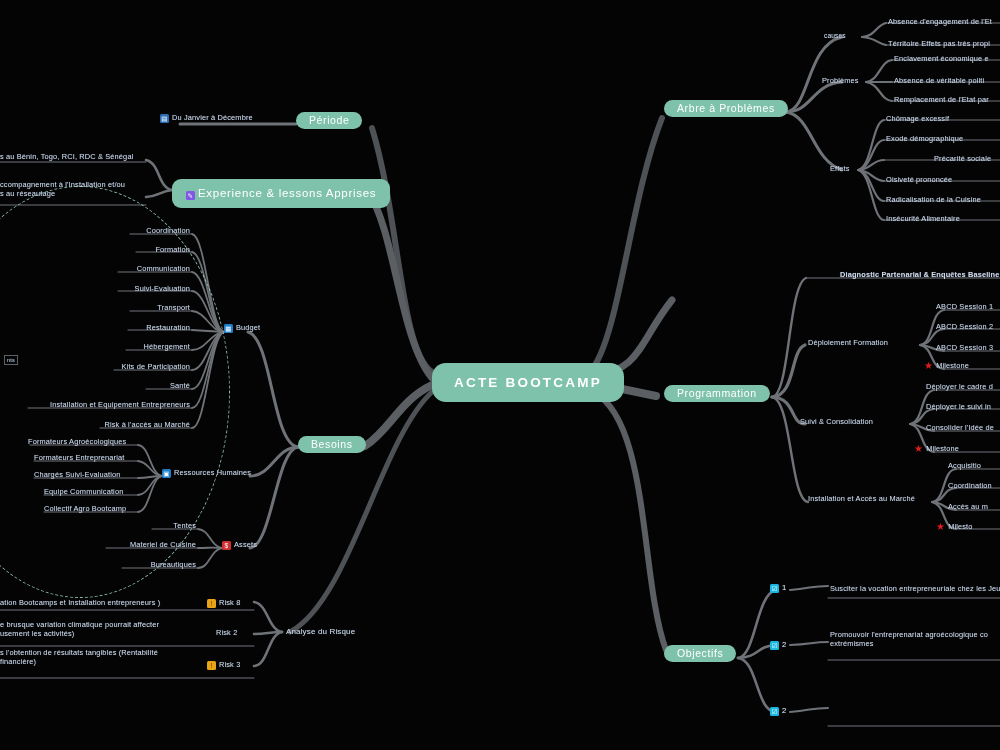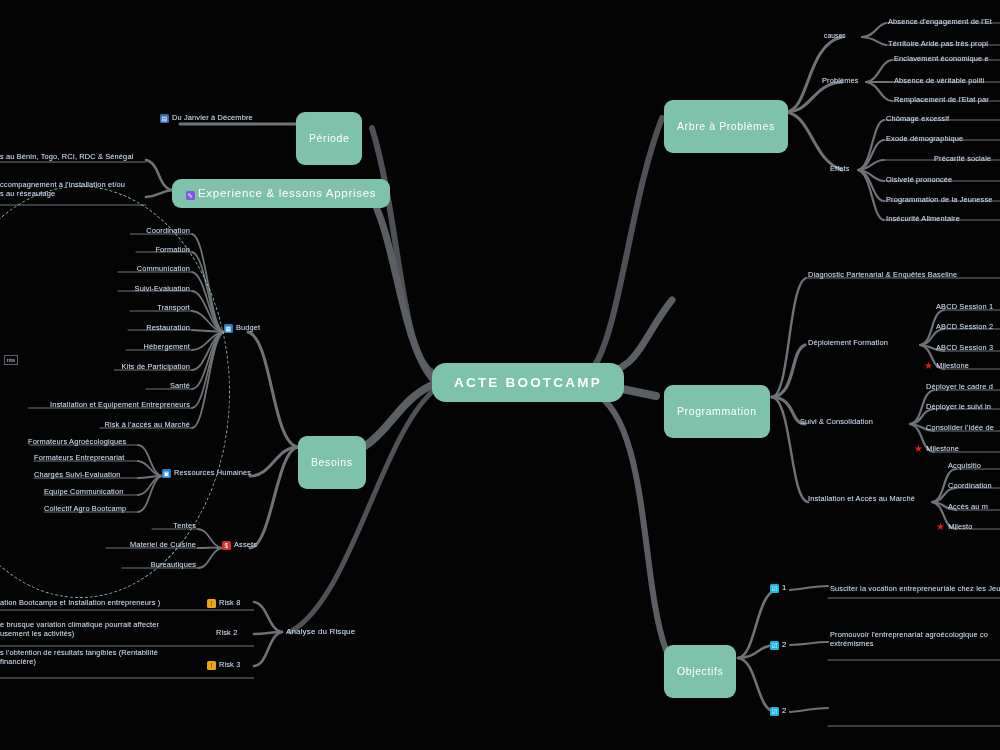--- a/index.html
+++ b/index.html
@@ -44,21 +44,21 @@
     text-align: center;
     text-shadow: none;
   }
   
   .cap {
     background: #7fc2ab;
     color: #ffffff;
     border-radius: 9px;
     font-size: 10.5px;
     letter-spacing: .6px;
-    padding: 20px 13px;
+    padding: 2px 13px;
     text-align: center;
     text-shadow: none;
     white-space: nowrap;
   }
   .cap.big { font-size: 11.5px; letter-spacing: .7px; padding: 7px 14px; }
   
   .ic {
     display: inline-block;
     vertical-align: -1px;
     width: 9px; height: 9px;
@@ -336,38 +336,38 @@
   <div class="node wrap" style="left:0px; top:648px; width:200px; white-space:pre-line;">s l'obtention de résultats tangibles (Rentabilité
 financière)</div>
   <div class="node" style="left:207px; top:660px;">
     <span class="ic ic-risk">!</span><span>Risk 3</span>
   </div>
 
   <div class="node cap" style="left:664px; top:100px;">Arbre à Problèmes</div>
 
   <div class="node" style="left:824px; top:32px; font-size:6.6px;">causes</div>
   <div class="node" style="left:888px; top:17px;">Absence d'engagement de l'Et</div>
-  <div class="node" style="left:888px; top:39px;">Térritoire Aride pas très propi</div>
+  <div class="node" style="left:888px; top:39px;">Térritoire Effets pas très propi</div>
 
   <div class="node" style="left:822px; top:76px;">Problèmes</div>
   <div class="node" style="left:894px; top:54px;">Enclavement économique e</div>
   <div class="node" style="left:894px; top:76px;">Absence de véritable politi</div>
   <div class="node" style="left:894px; top:95px;">Remplacement de l'Etat par</div>
 
   <div class="node" style="left:830px; top:164px;">Effets</div>
   <div class="node" style="left:886px; top:114px;">Chômage excessif</div>
   <div class="node" style="left:886px; top:134px;">Exode démographique</div>
   <div class="node" style="left:886px; top:154px;padding-left:48px;">Précarité sociale</div>
   <div class="node" style="left:886px; top:175px;">Oisiveté prononcée</div>
-  <div class="node" style="left:886px; top:195px;">Programmation de la Jeunesse</div>
+  <div class="node" style="left:886px; top:195px;">Radicalisation de la Cuisine</div>
   <div class="node" style="left:886px; top:214px;">Insécurité Alimentaire</div>
 
   <div class="node cap" style="left:664px; top:385px;">Programmation</div>
 
-  <div class="node" style="left:808px; top:270px;">Diagnostic Partenarial &amp; Enquêtes Baseline</div>
+  <div class="node" style="left:840px; top:270px;font-weight:bold;">Diagnostic Partenarial &amp; Enquêtes Baseline</div>
 
   <div class="node" style="left:808px; top:338px;">Déploiement Formation</div>
   <div class="node" style="left:936px; top:302px;">ABCD Session 1</div>
   <div class="node" style="left:936px; top:322px;">ABCD Session 2</div>
   <div class="node" style="left:936px; top:343px;">ABCD Session 3</div>
   <div class="node" style="left:924px; top:361px;">
     <span class="star">★</span><span>Milestone</span>
   </div>
 
   <div class="node" style="left:800px; top:417px;">Suivi &amp; Consolidation</div>

